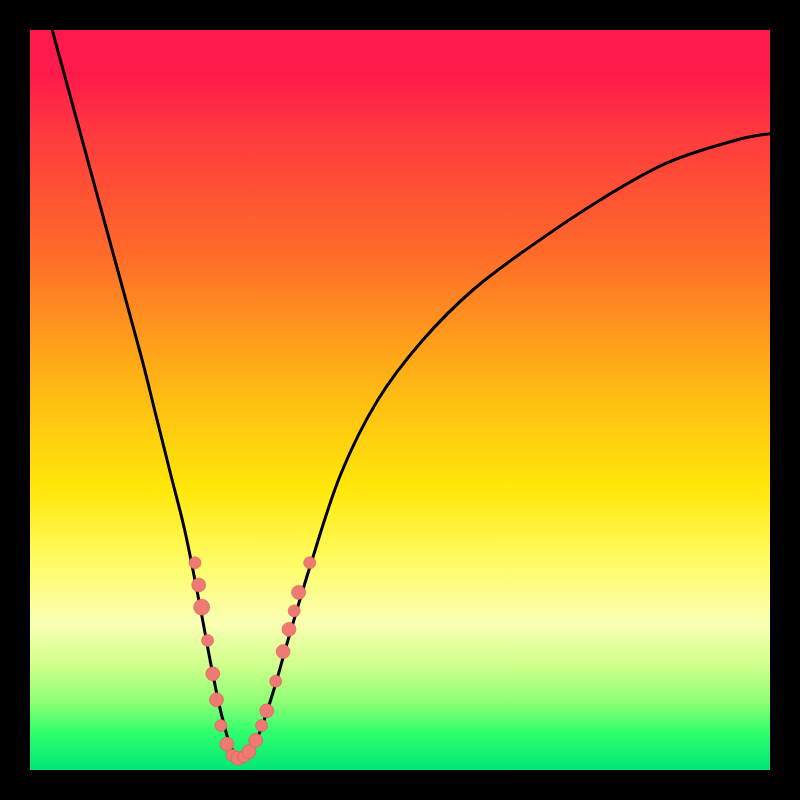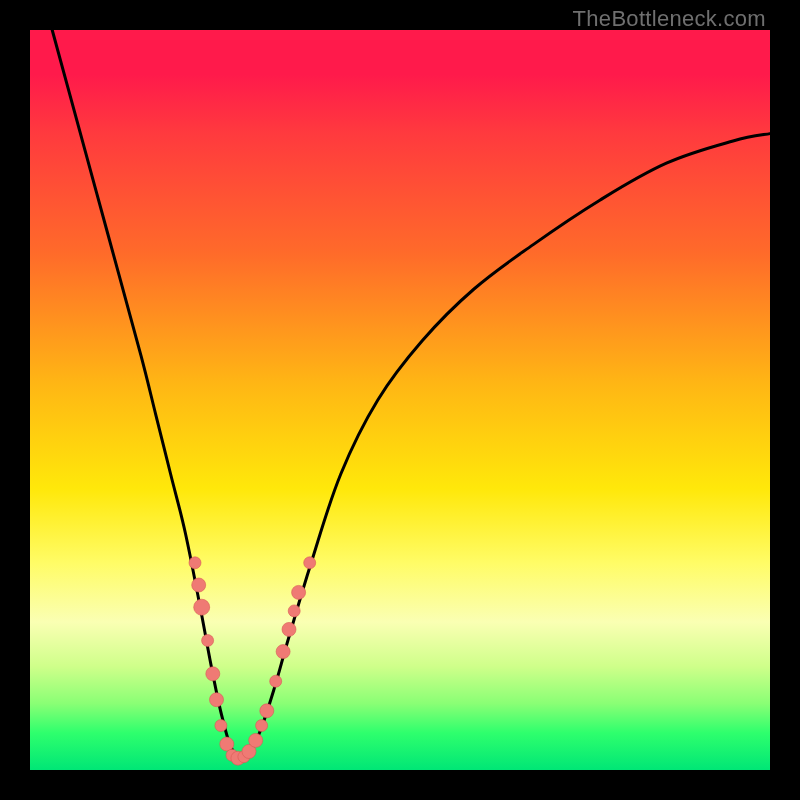--- a/index.html
+++ b/index.html
@@ -52,21 +52,20 @@
     inset: 0;
     width: 740px;
     height: 740px;
     overflow: visible;
   }
 </style>
 </head>
 <body>
 
 <div class="frame">
-  <div class="watermark">TheBottleneck.com</div>
   <div class="plot">
     <svg class="curve" viewBox="0 0 740 740" preserveAspectRatio="none">
       <path id="curve-path" fill="none" stroke-width="3" stroke-linecap="round" stroke-linejoin="round" d="M 22.2 0.0 C 26.2 14.7, 36.4 52.1, 44.4 81.4 C 52.4 110.7, 58.6 133.5, 66.6 162.8 C 74.6 192.1, 80.8 214.9, 88.8 244.2 C 96.8 273.5, 104.3 300.3, 111.0 325.6 C 117.7 350.9, 120.5 363.5, 125.8 384.8 C 131.1 406.1, 135.3 422.7, 140.6 444.0 C 145.9 465.3, 150.1 479.2, 155.4 503.2 C 160.7 527.2, 165.5 553.2, 170.2 577.2 C 174.9 601.2, 177.3 616.4, 181.3 636.4 C 185.3 656.4, 188.4 672.9, 192.4 688.2 C 196.4 703.5, 198.8 715.5, 203.5 721.5 C 208.2 727.5, 213.6 724.8, 218.3 721.5 C 223.0 718.2, 224.7 714.3, 229.4 703.0 C 234.1 691.7, 238.9 675.9, 244.2 658.6 C 249.5 641.3, 252.3 629.4, 259.0 606.8 C 265.7 584.2, 271.9 562.1, 281.2 532.8 C 290.5 503.5, 298.8 473.3, 310.8 444.0 C 322.8 414.7, 333.1 394.0, 347.8 370.0 C 362.5 346.0, 374.9 330.8, 392.2 310.8 C 409.5 290.8, 424.0 276.3, 444.0 259.0 C 464.0 241.7, 480.6 230.6, 503.2 214.6 C 525.8 198.6, 545.8 184.9, 569.8 170.2 C 593.8 155.5, 612.4 143.9, 636.4 133.2 C 660.4 122.5, 684.4 116.3, 703.0 111.0 C 721.6 105.7, 733.3 104.9, 740.0 103.6" stroke="#000000"></path>
       <g id="dots">
           <circle cx="165.0" cy="532.8" r="6" fill="#ef7a74" stroke="#d85a54" stroke-width="0.6"></circle>
           <circle cx="168.7" cy="555.0" r="7" fill="#ef7a74" stroke="#d85a54" stroke-width="0.6"></circle>
           <circle cx="171.7" cy="577.2" r="8" fill="#ef7a74" stroke="#d85a54" stroke-width="0.6"></circle>
           <circle cx="177.6" cy="610.5" r="6" fill="#ef7a74" stroke="#d85a54" stroke-width="0.6"></circle>
           <circle cx="182.8" cy="643.8" r="7" fill="#ef7a74" stroke="#d85a54" stroke-width="0.6"></circle>
           <circle cx="186.5" cy="669.7" r="7" fill="#ef7a74" stroke="#d85a54" stroke-width="0.6"></circle>

